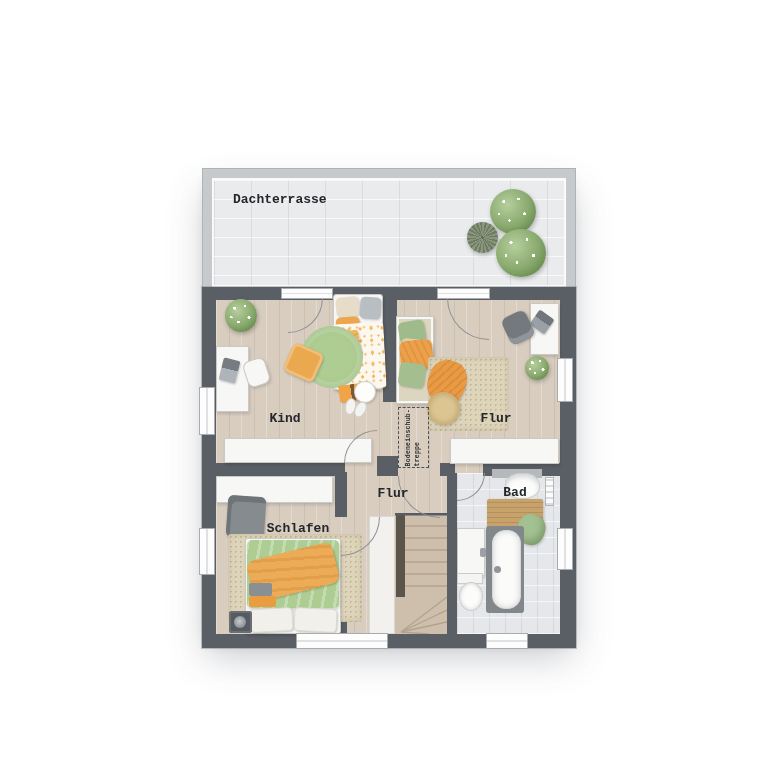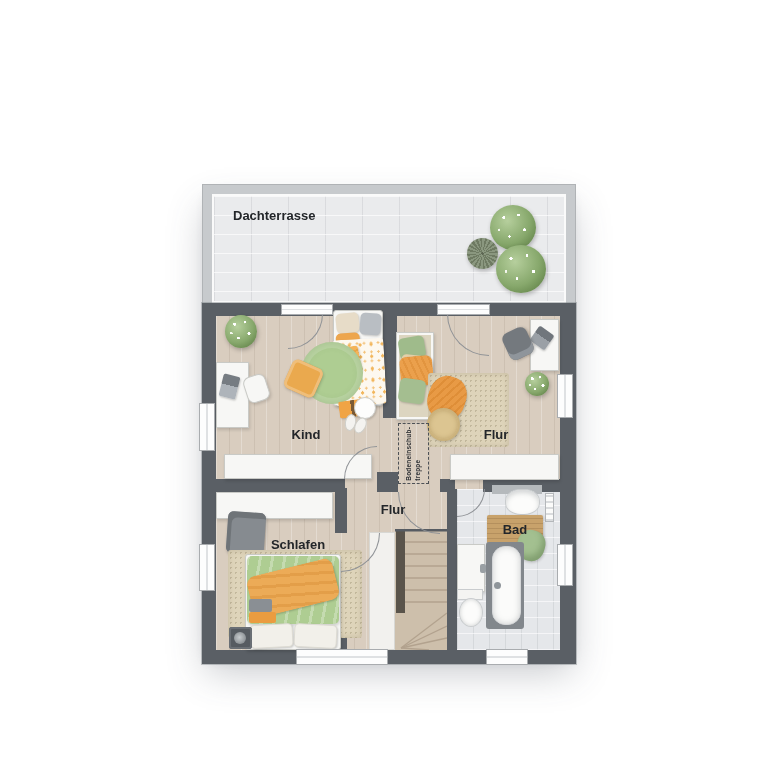--- a/index.html
+++ b/index.html
@@ -1,17 +1,17 @@
 <!DOCTYPE html>
 <html style="--wall: #5a5f65; --terrace-wall: #c7cacd; --wood-floor: #d9cdbf; --terrace-tile: #eaebed; --bath-tile: #e5e7ea; --furniture-white: #f7f7f5; --accent-orange: #eda64e; --accent-green: #aecd92; --rug-beige: #ded4ba; --stair-wood: #cdbfab;"><head>
 <meta charset="utf-8">
 <style>
   html,body{margin:0;padding:0;background:#ffffff;}
   #canvas{position:relative;width:775px;height:701px;background:#fff;overflow:hidden;
-          font-family:Liberation Sans, sans-serif;margin-top:16px;}
+          font-family:Liberation Mono, monospace;}
   .abs{position:absolute;}
   
   .wall{background:var(--wall,#5a5f65);}
   .wood{background-color:var(--wood-floor,#d9cdbf);
         background-image:repeating-linear-gradient(90deg,
           rgba(255,255,255,.28) 0 1px, rgba(0,0,0,0) 1px 13px,
           rgba(96,78,58,.10) 13px 14px, rgba(0,0,0,0) 14px 25px);}
   .tile-terrace{background-color:var(--terrace-tile,#eaebed);
         background-image:linear-gradient(rgba(255,255,255,.65) 1px,transparent 1px),
           linear-gradient(90deg,rgba(158,163,168,.22) 1px,transparent 1px);
@@ -213,19 +213,19 @@
 
   <div class="win win-v" style="left:199px;top:387px;width:16px;height:48px;"></div>
   <div class="win win-v" style="left:199px;top:528px;width:16px;height:47px;"></div>
   <div class="win win-v" style="left:557px;top:358px;width:16px;height:44px;"></div>
   <div class="win win-v" style="left:557px;top:528px;width:16px;height:42px;"></div>
   <div class="win win-h" style="left:296px;top:633px;width:92px;height:16px;"></div>
   <div class="win win-h" style="left:486px;top:633px;width:42px;height:16px;"></div>
   <div class="win win-h" style="left:281px;top:288px;width:52px;height:11px;"></div>
   <div class="win win-h" style="left:437px;top:288px;width:53px;height:11px;"></div>
 
-  <div class="rlabel" style="left:306px;top:418px;text-align:center;">Kind</div>
+  <div class="rlabel" style="left:285px;top:418px;text-align:center;">Kind</div>
   <div class="rlabel" style="left:496px;top:418px;">Flur</div>
   <div class="rlabel" style="left:393px;top:493px;">Flur</div>
   <div class="rlabel" style="left:298px;top:528px;">Schlafen</div>
-  <div class="rlabel" style="left:515px;top:513px;">Bad</div>
+  <div class="rlabel" style="left:515px;top:492px;">Bad</div>
 
 </div>
 
 </body></html>

